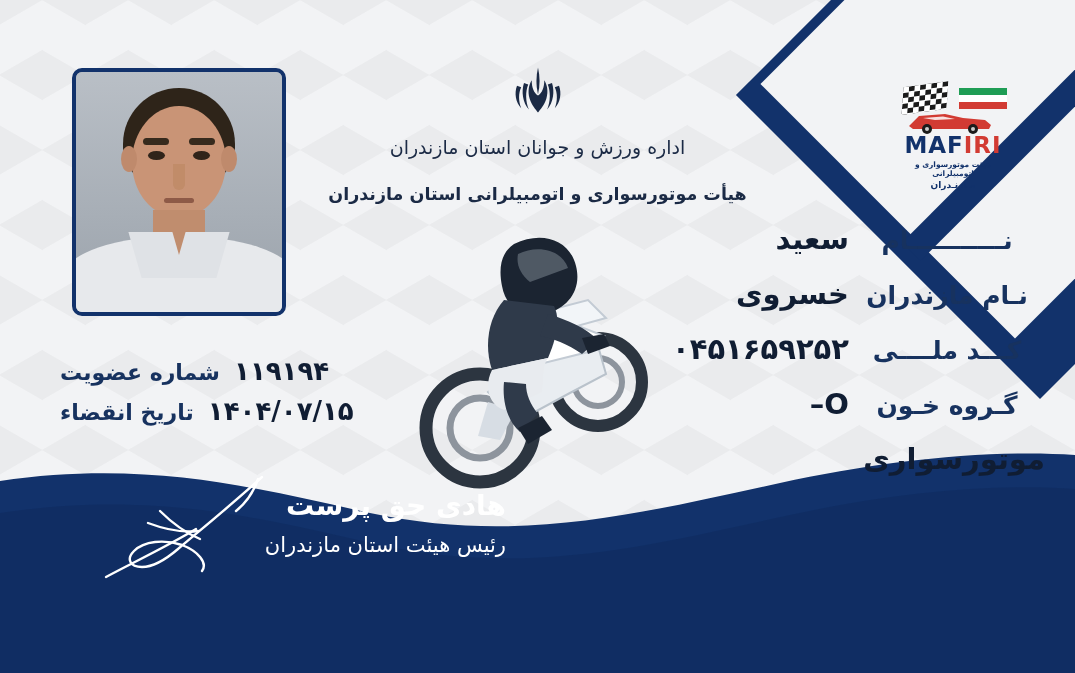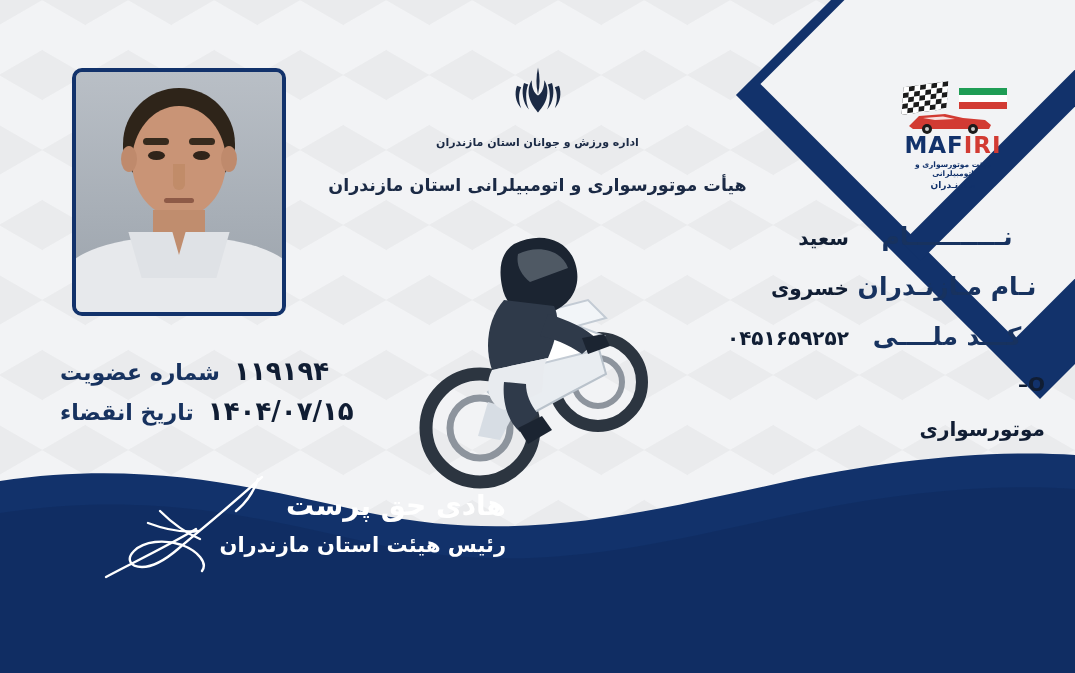--- a/index.html
+++ b/index.html
@@ -79,21 +79,21 @@
   .ph-shirt:after{content:"";position:absolute;left:50%;top:0;transform:translateX(-50%) rotate(45deg);width:34px;height:34px;background:#c08d6e;}
   .ph-collar-l{position:absolute;left:50%;bottom:34px;margin-left:-44px;width:44px;height:46px;background:#dfe2e6;transform:skewX(16deg);}
   .ph-collar-r{position:absolute;left:50%;bottom:34px;margin-left:0;width:44px;height:46px;background:#dfe2e6;transform:skewX(-16deg);}
   
   .emblem{position:absolute;left:50%;top:62px;transform:translateX(-50%);width:72px;height:70px;}
   
   .org-lines{
     position:absolute;top:136px;left:0;right:0;text-align:center;
     color:#1b2a45;
   }
-  .org-line1{font-size:11px;font-weight:700;letter-spacing:0;}
+  .org-line1{font-size:19px;font-weight:400;letter-spacing:0;}
   .org-line2{font-size:17.5px;font-weight:700;margin-top:26px;}
   
   .maf-logo{
     position:absolute;right:66px;top:84px;
     width:112px;height:116px;
     text-align:center;
   }
   .maf-flag{position:relative;height:34px;}
   .maf-checker{
     position:absolute;left:6px;top:0;width:44px;height:28px;
@@ -129,42 +129,42 @@
     direction:rtl;
   }
   .row .lbl{
     width:196px;flex:0 0 196px;
     font-size:25px;font-weight:800;color:#17325f;
     letter-spacing:-1px;
     white-space:nowrap;
     text-align:center;
   }
   .row .val{
-    font-size:20px;font-weight:800;color:#101d33;
+    font-size:29px;font-weight:800;color:#101d33;
     white-space:nowrap;
   }
   
   .member{
     position:absolute;left:60px;top:356px;width:320px;
     text-align:right;direction:rtl;
   }
   .member .mrow{display:flex;justify-content:flex-end;align-items:baseline;gap:14px;}
   .member .mlbl{font-size:22px;font-weight:800;color:#17325f;}
   .member .mval{font-size:26px;font-weight:800;color:#101d33;text-align:center;}
   .member .mrow2{margin-top:10px;}
   
   .sign-wrap{position:absolute;left:86px;bottom:66px;width:420px;height:140px;}
   .sign-svg{position:absolute;left:0;top:0;}
   .sign-name{
     position:absolute;right:0;top:22px;
     font-size:28px;font-weight:800;color:#ffffff;direction:rtl;
   }
   .sign-role{
     position:absolute;right:0;top:66px;
-    font-size:21px;font-weight:700;color:#ffffff;direction:rtl;
+    font-size:21px;font-weight:400;color:#ffffff;direction:rtl;
   }
 </style>
 </head>
 <body>
 
 <div class="card">
 
   <div class="bg-pattern"></div>
 
   <svg class="bottom-wave" viewBox="0 0 1075 310" preserveAspectRatio="none">
@@ -258,28 +258,29 @@
       <path d="M126 232 L150 220 L160 234 L136 248 Z" fill="#1b2431"></path>
     </g>
   </svg>
 
   <div class="info">
     <div class="row">
       <div class="lbl">نـــــــــــام</div>
       <div class="val">سعید</div>
     </div>
     <div class="row">
-      <div class="lbl">نـام مـازنـدران</div>
+      <div class="lbl">نـام مازندران</div>
       <div class="val">خسروی</div>
     </div>
     <div class="row">
       <div class="lbl">کـــد ملــــی</div>
       <div class="val">۰۴۵۱۶۵۹۲۵۲</div>
     </div>
     <div class="row">
+      <div class="lbl">گـروه خـون</div>
       <div class="val">O–</div>
     </div>
     <div class="row">
       <div class="val">موتورسواری</div>
     </div>
   </div>
 
   <div class="member">
     <div class="mrow">
       <div class="mval">۱۱۹۱۹۴</div>

